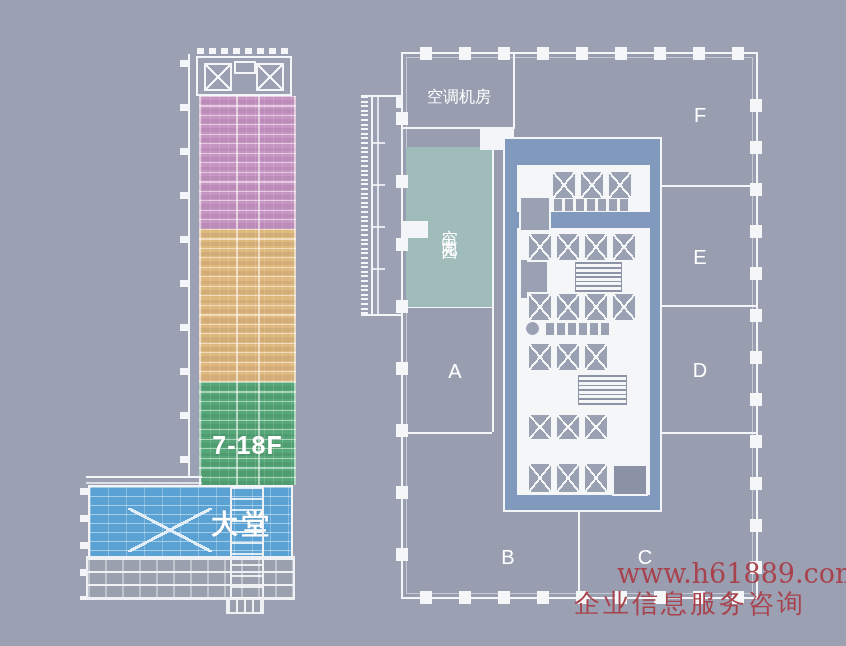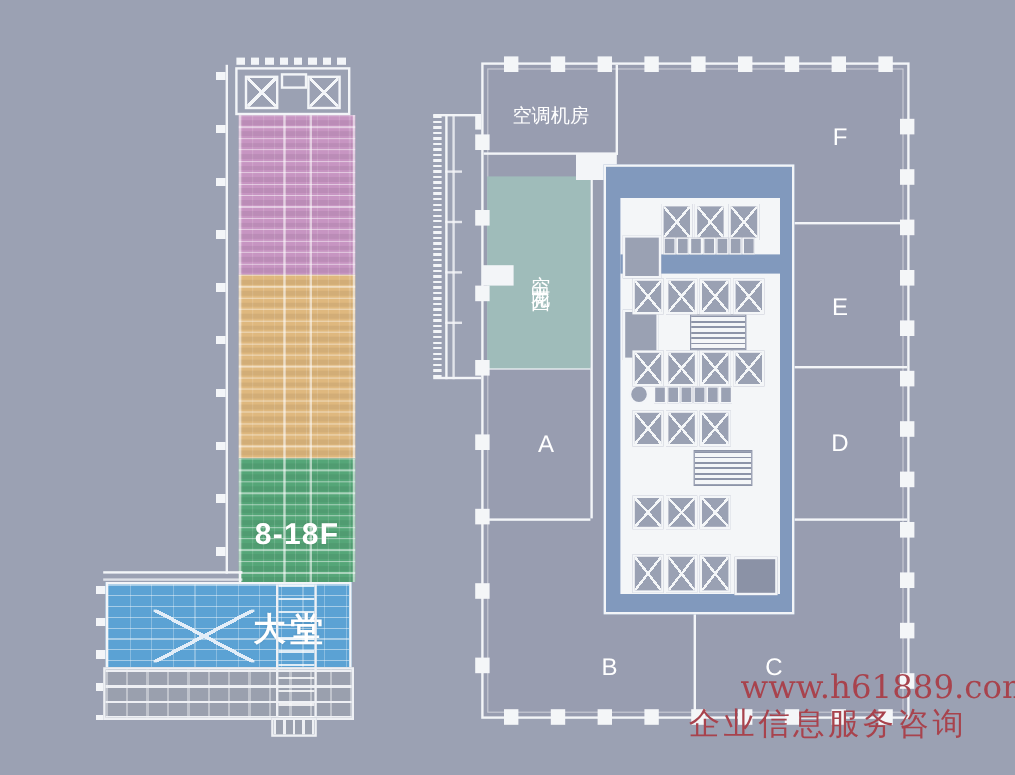--- a/index.html
+++ b/index.html
@@ -114,21 +114,21 @@
   <div class="abs crown-dashes"></div>
   <div class="abs crown">
     <div class="abs xbox crown-x-l"></div>
     <div class="abs crown-mid"></div>
     <div class="abs xbox crown-x-r"></div>
   </div>
 
   <div class="abs zone zone-high" style="background-color: rgb(199, 149, 194);"></div>
   <div class="abs zone zone-mid" style="background-color: rgb(223, 184, 126);"></div>
   <div class="abs zone zone-low" style="background-color: rgb(85, 166, 120);">
-    <div class="abs zone-low-label zl2">8-18F</div>
+    <div class="abs zone-low-label zl2">7-18F</div>
   </div>
   <div class="abs core-line cl1"></div>
   <div class="abs core-line cl2"></div>
 
   <div class="abs podium-roof-a"></div>
   <div class="abs podium-roof-b"></div>
   <div class="abs podium-roof-c"></div>
 
   <div class="abs lobby" style="background-color: rgb(91, 162, 212);">
     <div class="abs escalator"></div>

